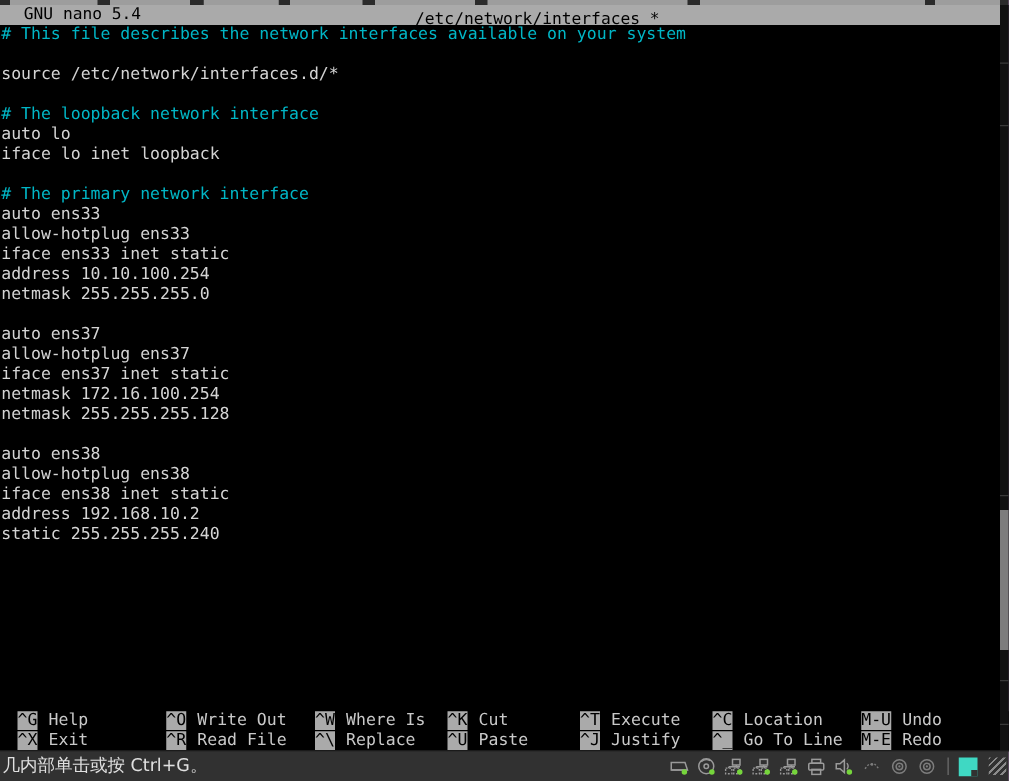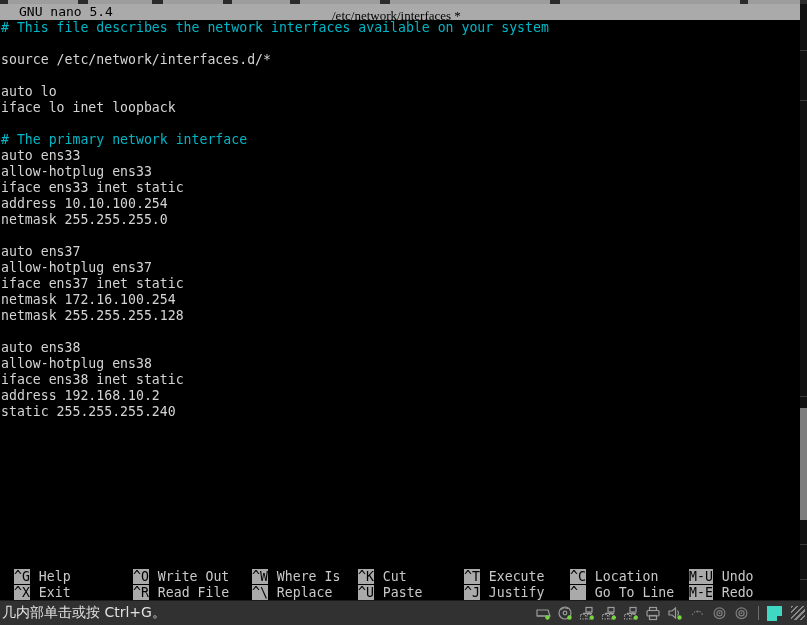--- a/index.html
+++ b/index.html
@@ -55,21 +55,21 @@
     font-size: 13px;
     line-height: 16px;
     white-space: pre;
   }
   #nano-titlebar .tb-version {
     position: absolute;
     left: 19px; top: 0;
   }
   #nano-titlebar .tb-file {
     position: absolute;
-    left: 332px; top: 4px; font-family: Liberation Serif, serif;
+    left: 332px; top: 4px;
   }
 
   
   #editor {
     position: relative;
     height: 533px;
     background: #000000;
     padding: 0;
   }
   .line {
@@ -228,20 +228,21 @@
     <div id="nano-titlebar">
       <span class="tb-version">GNU nano 5.4</span>
       <span class="tb-file">/etc/network/interfaces *</span>
     </div>
 
     <div id="editor">
         <div class="line comment"># This file describes the network interfaces available on your system</div>
         <div class="line blank">&nbsp;</div>
         <div class="line ">source /etc/network/interfaces.d/*</div>
         <div class="line blank">&nbsp;</div>
+        <div class="line comment"># The loopback network interface</div>
         <div class="line ">auto lo</div>
         <div class="line ">iface lo inet loopback</div>
         <div class="line blank">&nbsp;</div>
         <div class="line comment"># The primary network interface</div>
         <div class="line ">auto ens33</div>
         <div class="line ">allow-hotplug ens33</div>
         <div class="line ">iface ens33 inet static</div>
         <div class="line ">address 10.10.100.254</div>
         <div class="line ">netmask 255.255.255.0</div>
         <div class="line blank">&nbsp;</div>

